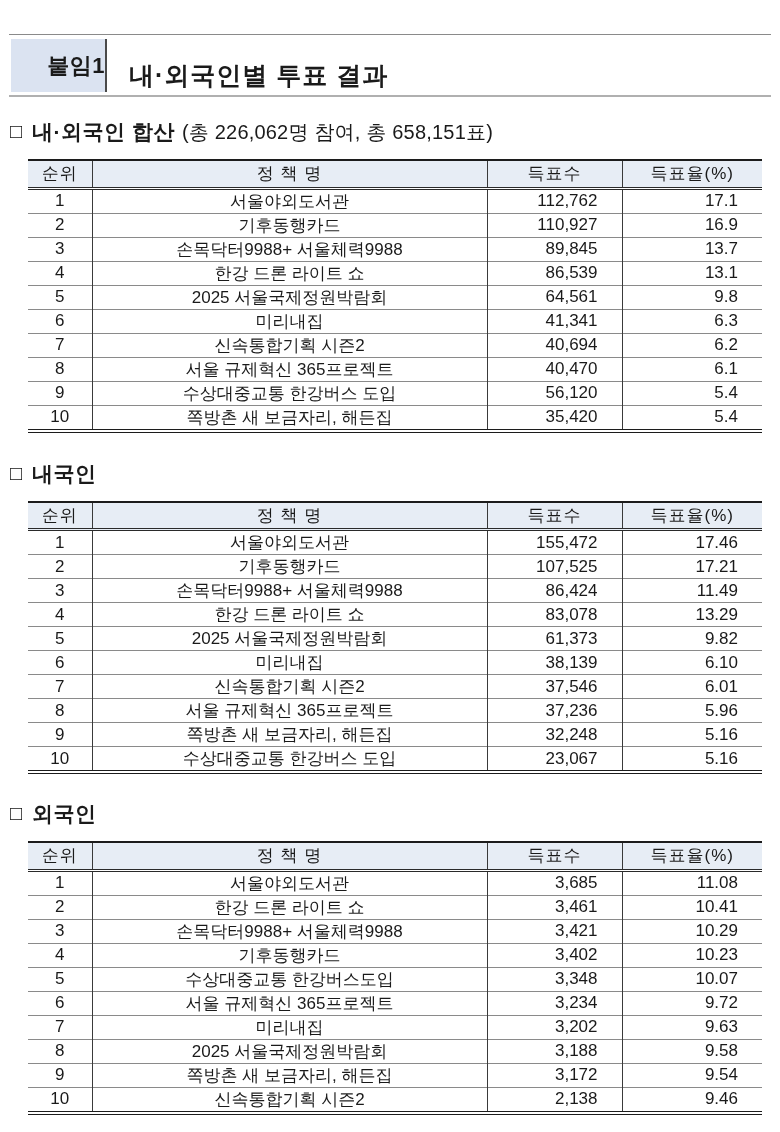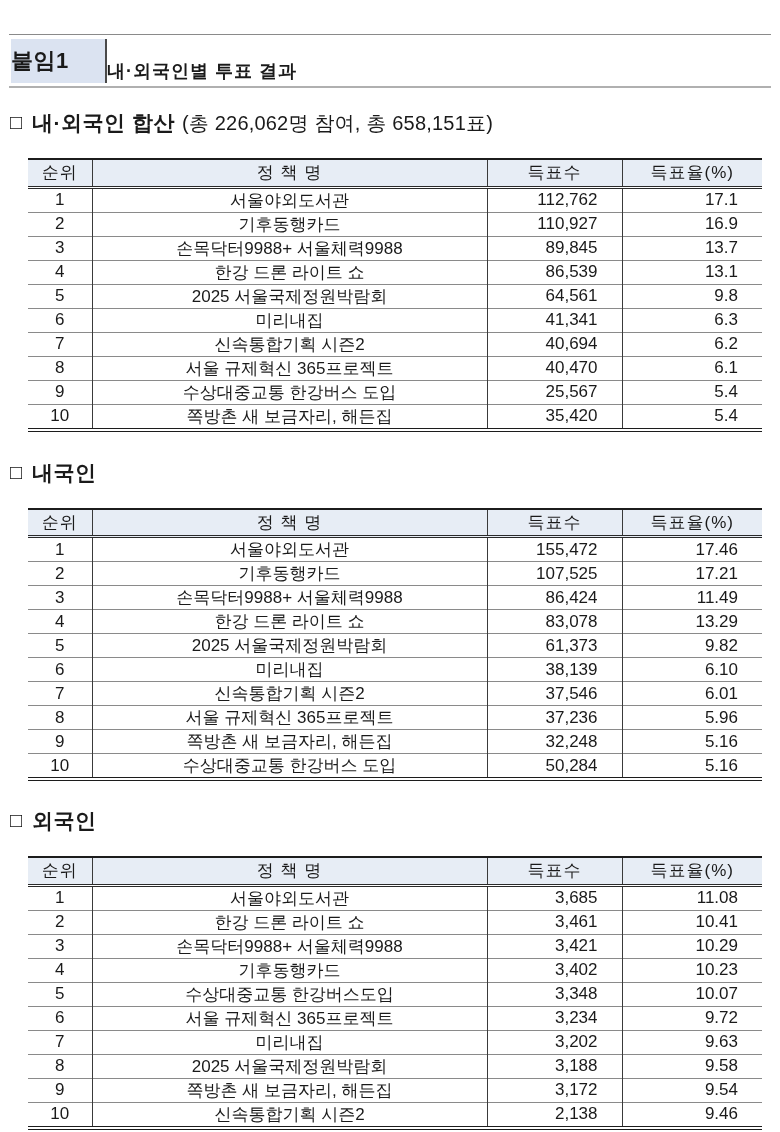--- a/index.html
+++ b/index.html
@@ -22,29 +22,30 @@
     display: flex;
     align-items: stretch;
   }
   .tag-box {
     background: #dbe3f1;
     border-right: 2px solid #4a4a4a;
     width: 96px;
     min-height: 40px;
     display: flex;
     align-items: center;
-    justify-content: flex-start;
+    justify-content: flex-end;
     font-size: 22px;
     font-weight: bold;
     letter-spacing: 0.5px;
   }
   .doc-title {
     display: flex;
     align-items: center;
-    font-size: 18px;
+    padding-left: 22px;
+    font-size: 25px;
     font-weight: bold;
     letter-spacing: 1px;
     margin-top: 20px;
   }
 
   
   .section { margin-top: 22px; }
   .sec-heading {
     display: flex;
     align-items: baseline;
@@ -65,21 +66,21 @@
   }
   .sec-sub {
     font-size: 20px;
     font-weight: normal;
     margin-left: 7px;
     letter-spacing: 0.2px;
   }
 
   
   table.results {
-    margin: 21px 0 0 19px;
+    margin: 13px 0 0 19px;
     width: 734px;
     border-collapse: collapse;
     table-layout: fixed;
     border-top: 2.5px solid #1c1c1c;
     border-bottom: 4px double #1c1c1c;
     font-size: 17px;
   }
   table.results col.c-rank   { width: 64px; }
   table.results col.c-policy { width: 395px; }
   table.results col.c-votes  { width: 135px; }
@@ -180,21 +181,21 @@
           </tr>
           <tr>
             <td>8</td>
             <td>서울 규제혁신 365프로젝트</td>
             <td class="num">40,470</td>
             <td class="num">6.1</td>
           </tr>
           <tr>
             <td>9</td>
             <td>수상대중교통 한강버스 도입</td>
-            <td class="num">25,567</td>
+            <td class="num">56,120</td>
             <td class="num">5.4</td>
           </tr>
           <tr>
             <td>10</td>
             <td>쪽방촌 새 보금자리, 해든집</td>
             <td class="num">35,420</td>
             <td class="num">5.4</td>
           </tr>
         </tbody>
     </table>
@@ -271,21 +272,21 @@
           </tr>
           <tr>
             <td>9</td>
             <td>쪽방촌 새 보금자리, 해든집</td>
             <td class="num">32,248</td>
             <td class="num">5.16</td>
           </tr>
           <tr>
             <td>10</td>
             <td>수상대중교통 한강버스 도입</td>
-            <td class="num">50,284</td>
+            <td class="num">23,067</td>
             <td class="num">5.16</td>
           </tr>
         </tbody>
     </table>
   </div>
 
   <div class="section" style="margin-top:26px;">
     <div class="sec-heading">
       <span class="sq-bullet">□</span>
       <span class="sec-title">외국인</span>

